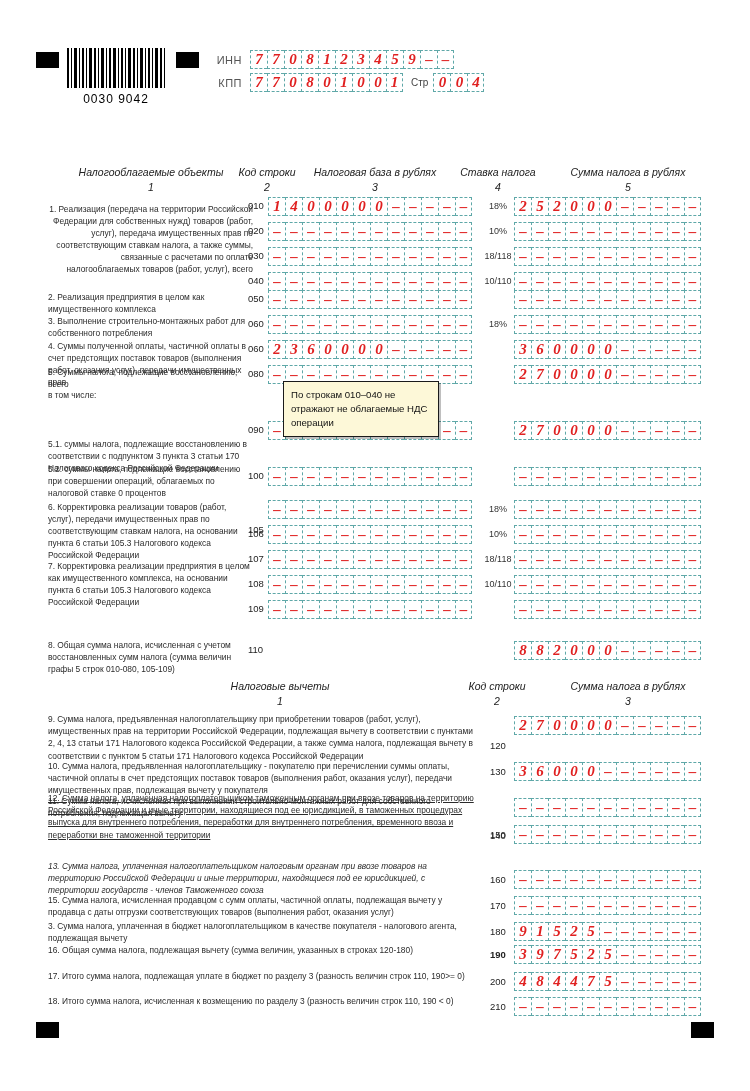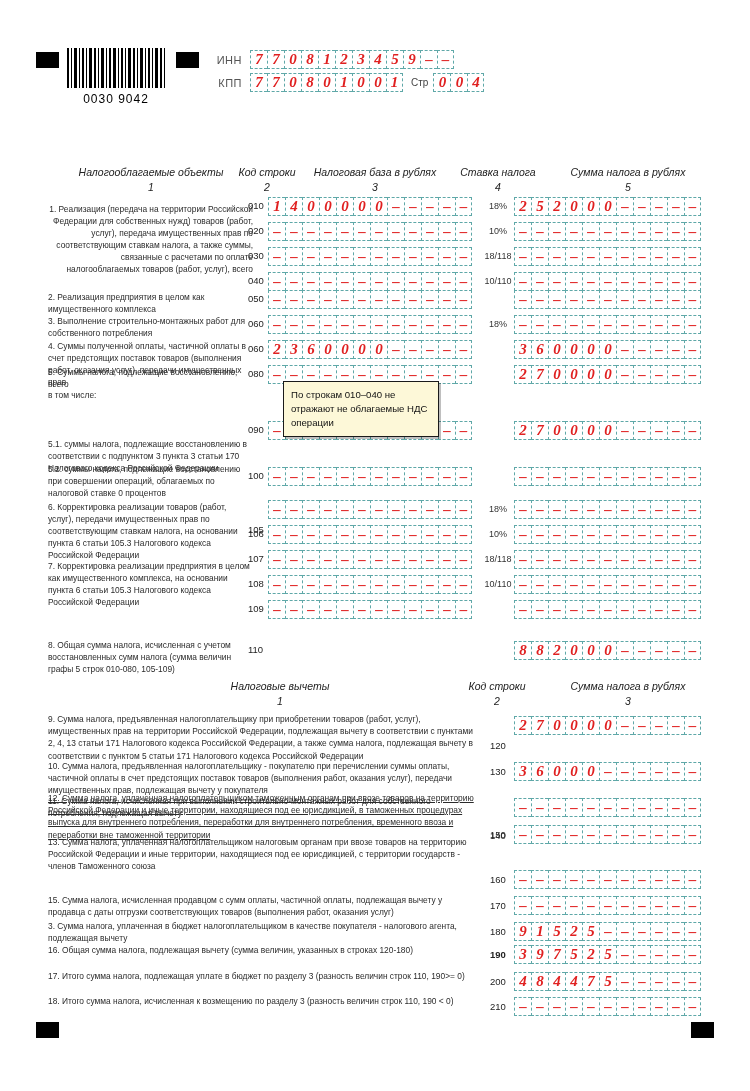--- a/index.html
+++ b/index.html
@@ -828,21 +828,21 @@
         <span class="cell dash">–</span>
         <span class="cell dash">–</span>
         <span class="cell dash">–</span>
         <span class="cell dash">–</span>
         <span class="cell dash">–</span>
         <span class="cell dash">–</span>
         <span class="cell dash">–</span>
         <span class="cell dash">–</span>
         <span class="cell dash">–</span>
       </div>
-      <div class="ded-label" style="top: 836px;">13. Сумма налога, уплаченная налогоплательщиком налоговым органам при ввозе товаров на территорию Российской Федерации и иные территории, находящиеся под ее юрисдикцией, с территории государств - членов Таможенного союза</div>
+      <div class="ded-label" style="top: 860px; font-style: italic;">13. Сумма налога, уплаченная налогоплательщиком налоговым органам при ввозе товаров на территорию Российской Федерации и иные территории, находящиеся под ее юрисдикцией, с территории государств - членов Таможенного союза</div>
       <div class="ded-code" style="top: 874px;">160</div>
       <div class="ded-sum cells" style="top: 870px;">
         <span class="cell dash">–</span>
         <span class="cell dash">–</span>
         <span class="cell dash">–</span>
         <span class="cell dash">–</span>
         <span class="cell dash">–</span>
         <span class="cell dash">–</span>
         <span class="cell dash">–</span>
         <span class="cell dash">–</span>

